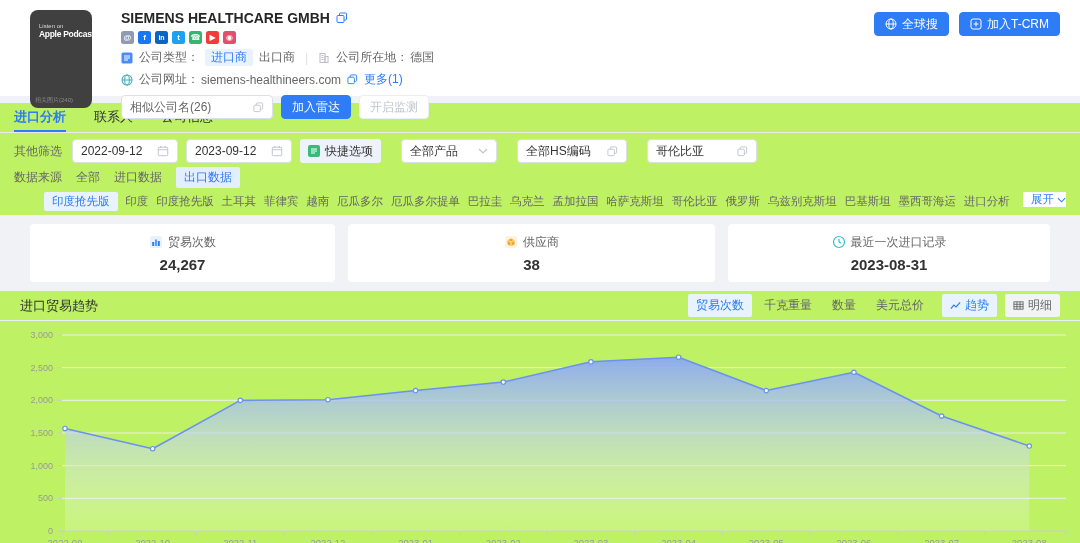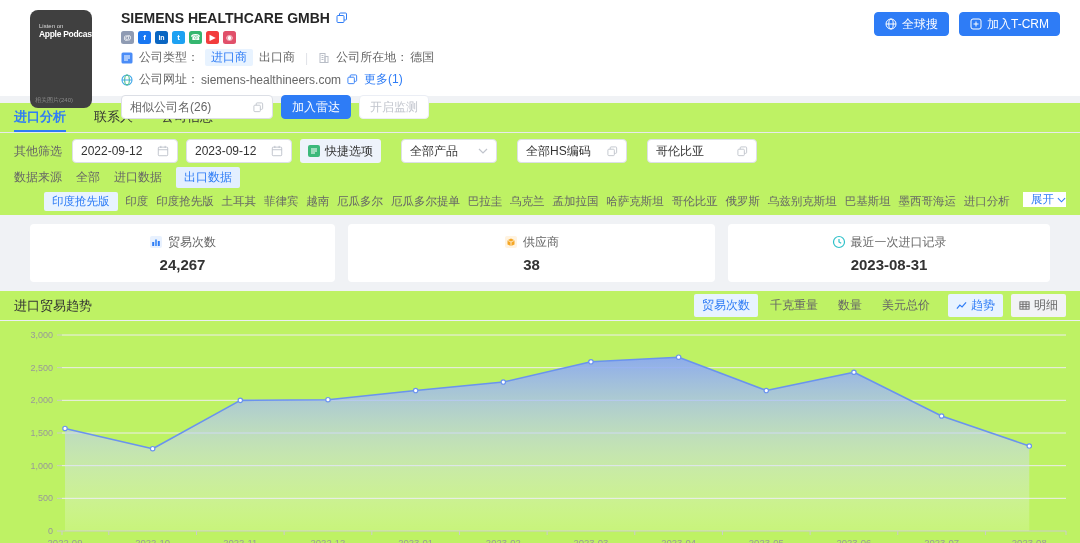--- a/index.html
+++ b/index.html
@@ -66,21 +66,21 @@
   .expand-link { position:absolute; right:14px; top:3px; background:#fff; padding-left:8px;
     color:#2e7cf6; display:flex; align-items:center; gap:3px; cursor:pointer; }
 
   .stats-band { background:#f0f2f5; height:76px; padding:9px 30px; display:flex; gap:13px; }
   .stat-card { background:#fff; border-radius:4px; height:58px; display:flex; flex-direction:column;
     align-items:center; justify-content:center; gap:5px; }
   .stat-card:nth-child(1){ flex:0 0 305px; } .stat-card:nth-child(2){ flex:1; } .stat-card:nth-child(3){ flex:0 0 322px; }
   .stat-head { display:flex; align-items:center; gap:5px; color:#666; }
   .stat-value { font-size:15px; color:#333; font-weight:600; }
 
-  .trend-header { height:30px; display:flex; align-items:center; padding:0 14px; border-bottom:1px solid #ebeef5; }
+  .trend-header { height:30px; display:flex; align-items:center; padding:0 20px; border-bottom:1px solid #ebeef5; }
   .trend-title { font-size:13px; color:#333; }
   .toggles { margin-left:auto; display:flex; gap:4px; align-items:center; }
   .toggle { color:#666; padding:3px 8px; border-radius:2px; cursor:pointer; display:flex; align-items:center; gap:4px; }
   .toggle.active { color:#2e7cf6; background:#e8f3ff; }
   .toggle.greybg { background:#f2f3f5; }
   .view-group { margin-left:10px; display:flex; gap:8px; }
 </style>
 </head>
 <body>
 

